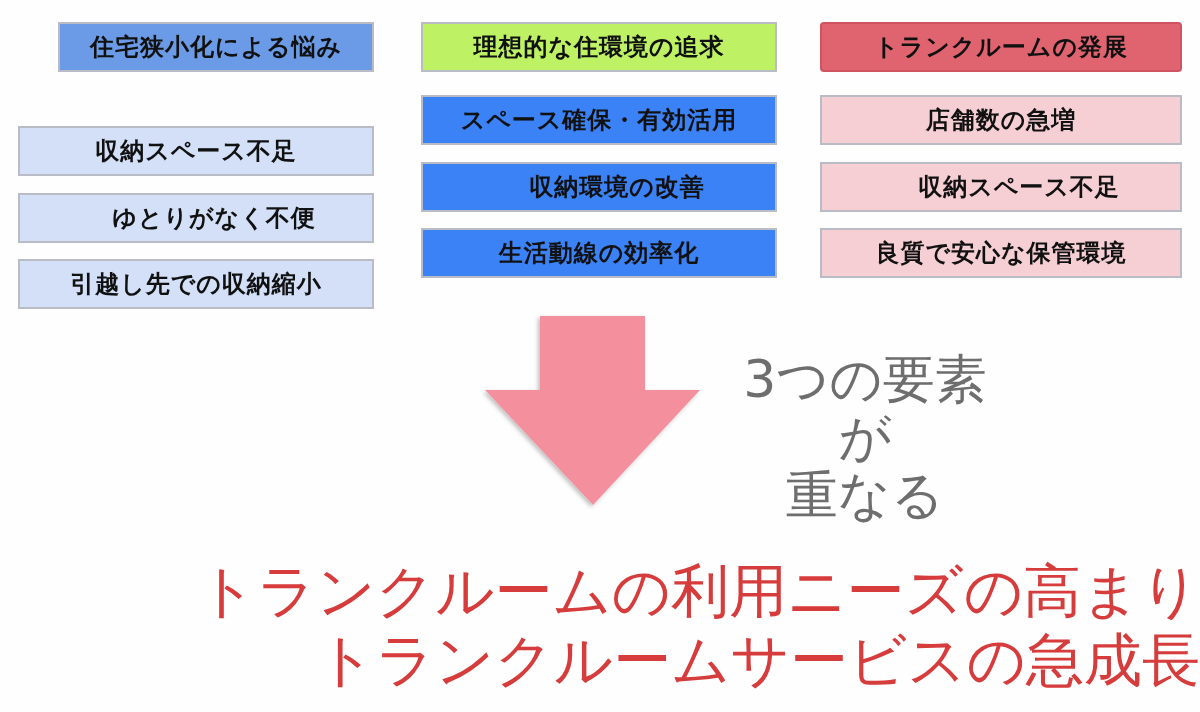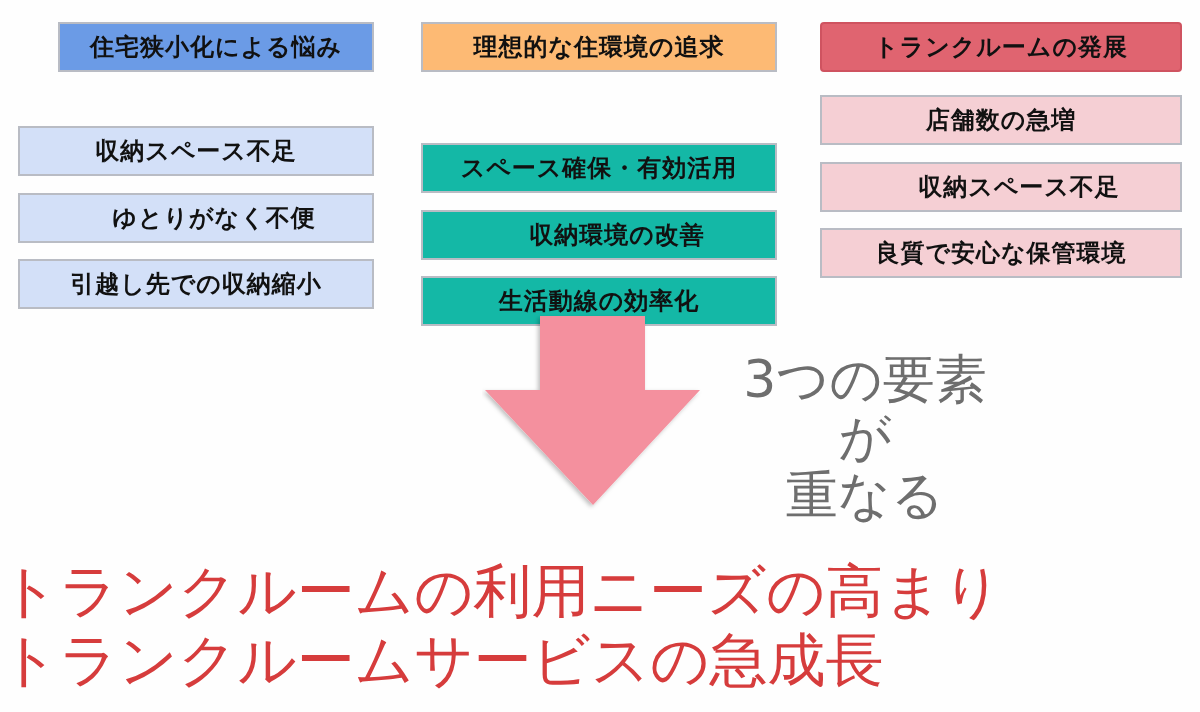--- a/index.html
+++ b/index.html
@@ -13,31 +13,31 @@
   .col.c3 { left:820px; width:362px; }
   .box {
     position:absolute; left:0; right:0; height:50px;
     box-sizing:border-box; border:2px solid #b9bcc4;
     display:flex; align-items:center; justify-content:center;
     font-weight:bold; font-size:24px; color:#111; letter-spacing:1px; white-space:nowrap;
   }
   .r0 { top:0; } .r1 { top:73px; } .r2 { top:140px;padding-left:36px; } .r3 { top:206px; }
   .c1 .box.head { background:#6b9be6;margin-left:40px; }
   .c1 .box.item { background:#d3e0f8;margin-top:31px; }
-  .c2 .box.head { background:#fdba74; }
-  .c2 .box.item { background:#14b8a6;margin-top:48px; }
+  .c2 .box.head { background:#bef264; }
+  .c2 .box.item { background:#3b82f6; }
   .c3 .box.head { background:#e06470; border-color:#cf5360; border-radius:4px; }
   .c3 .box.item { background:#f5cfd4; }
   .arrow { position:absolute; left:482px; top:312px; width:222px; height:198px; }
   .note {
     position:absolute; left:720px; top:350px; width:290px; text-align:center;
     font-size:52px; line-height:58px; color:#6e6e6e;
   }
   .conclusion {
-    position:absolute; left:0; width:1200px; text-align:left;
+    position:absolute; left:0; width:1200px; text-align:right;
     color:#d63c3c; font-size:58px; line-height:70px; letter-spacing:0px;
   }
   .l1 { top:556px; }
   .l2 { top:625px; }
 </style>
 </head>
 <body>
 
 <div class="col c1">
   <div class="box head r0">住宅狭小化による悩み</div>

